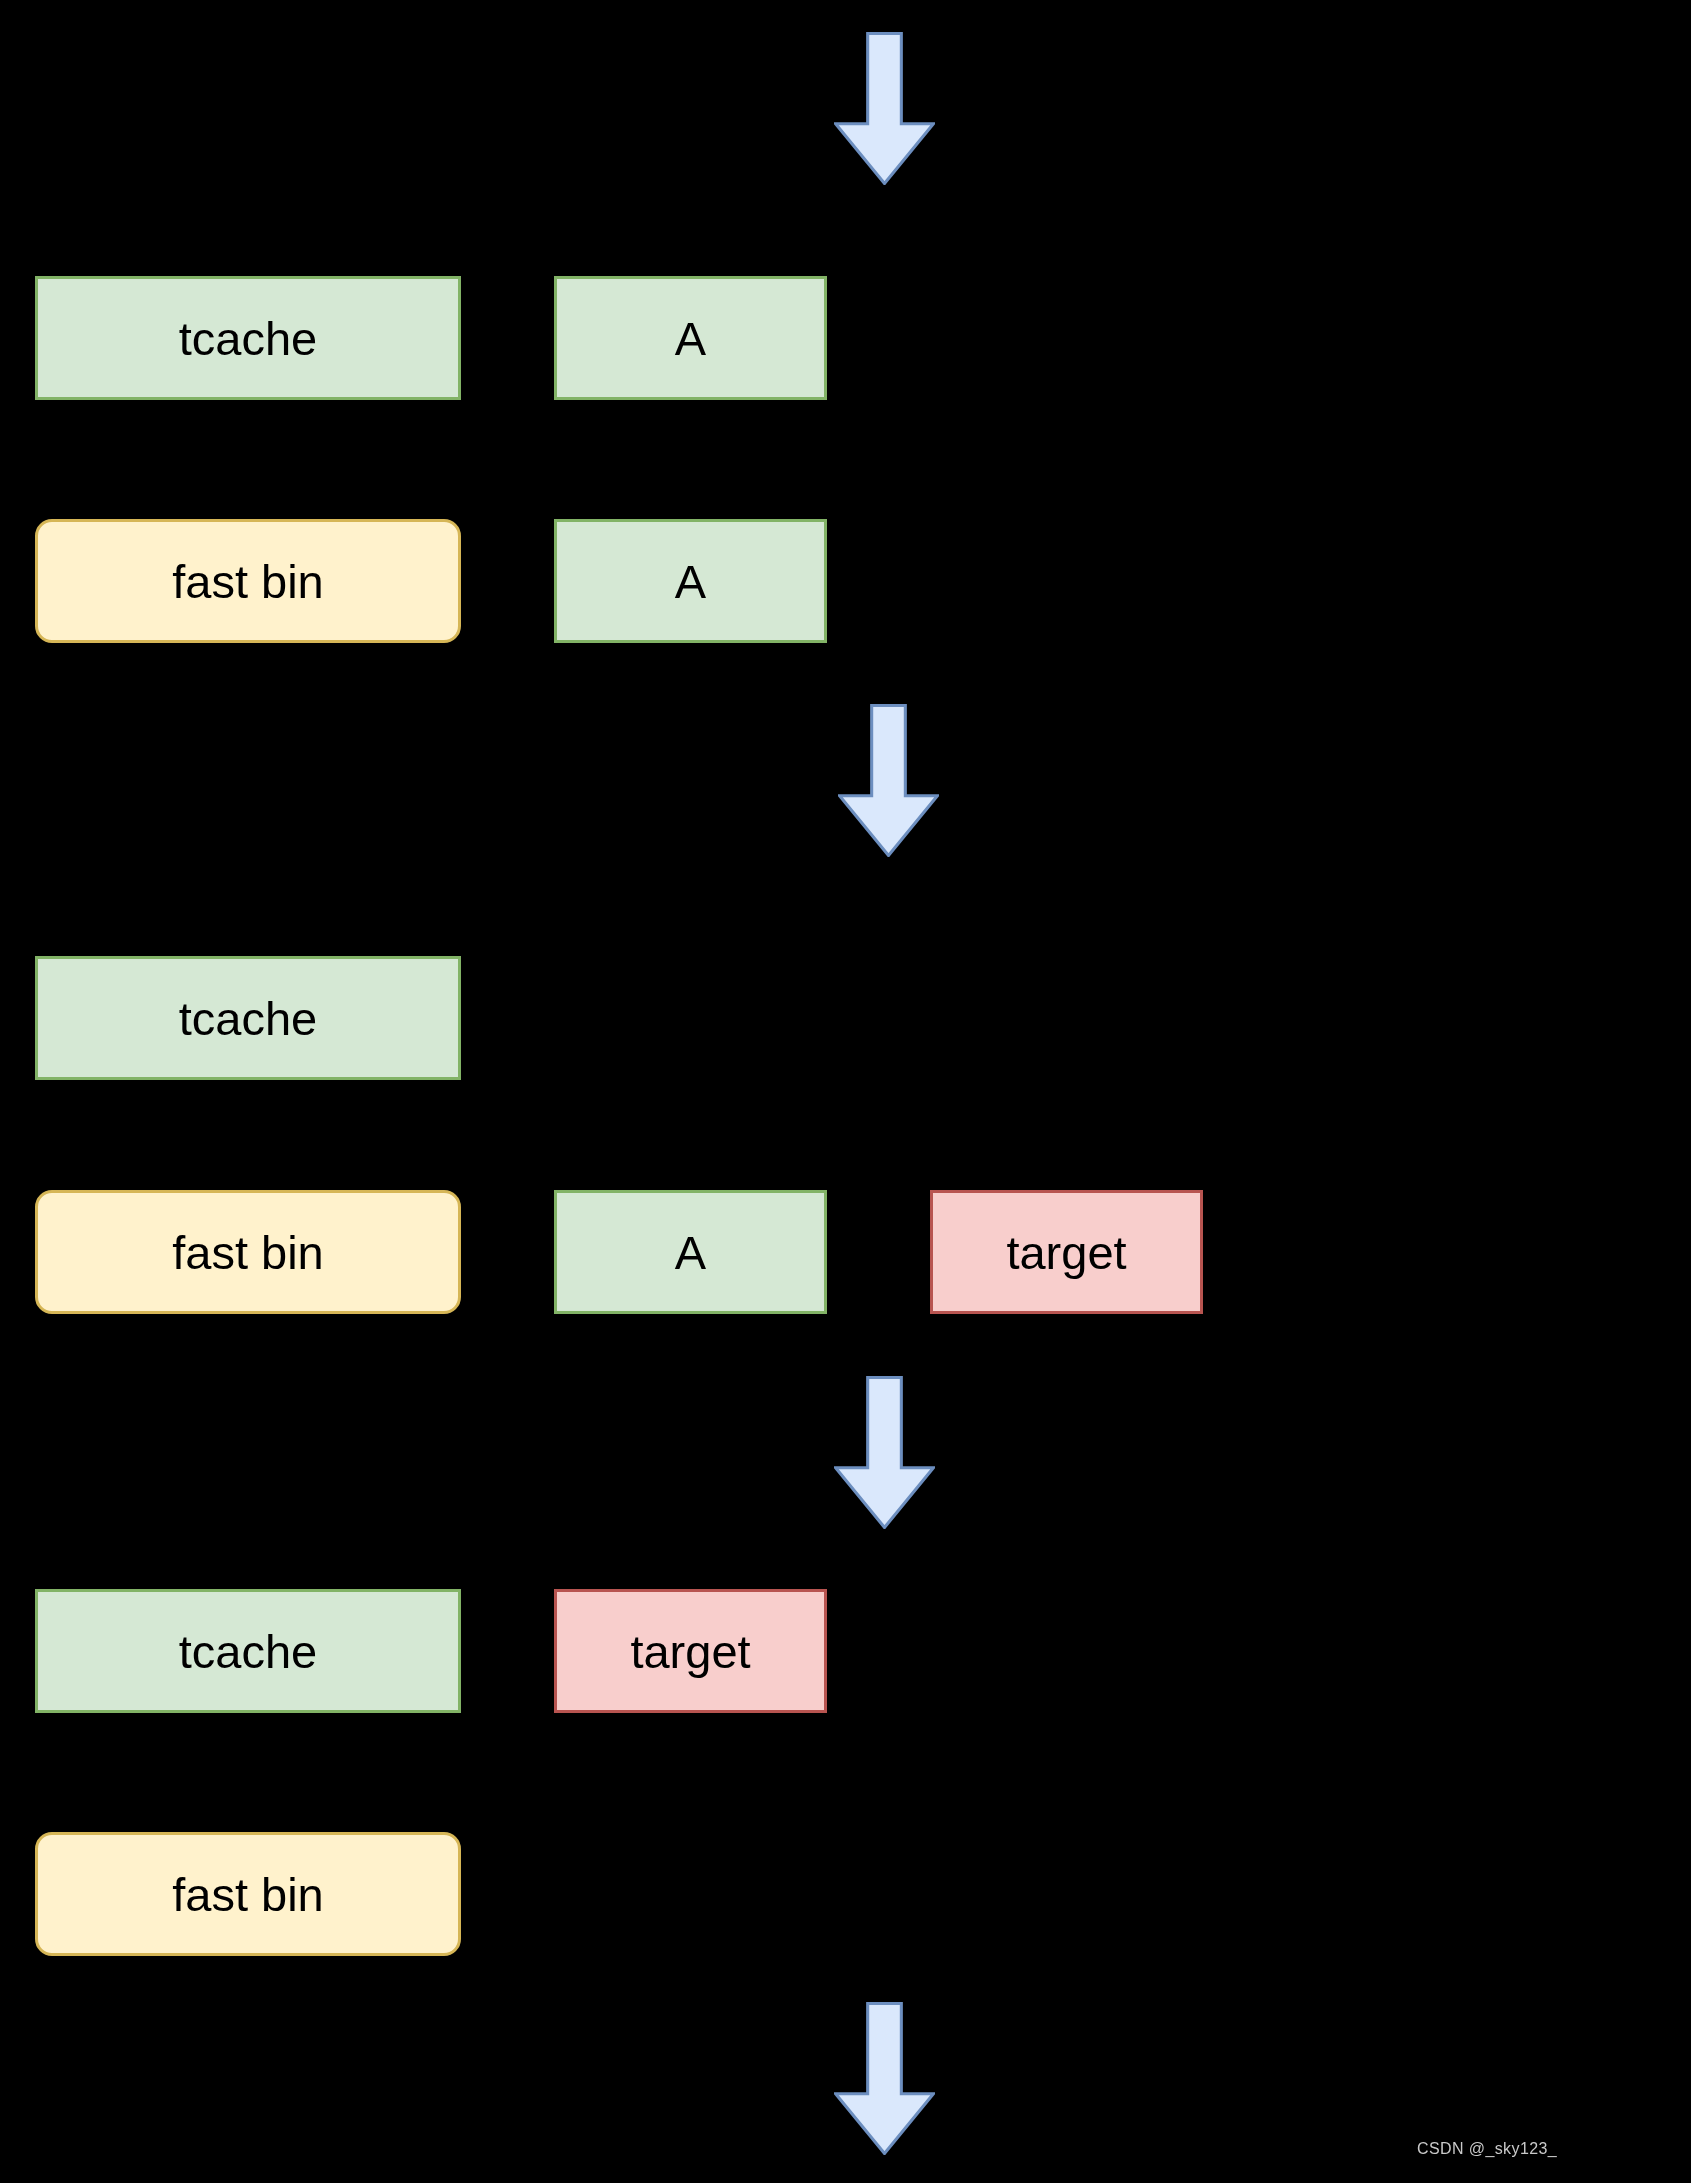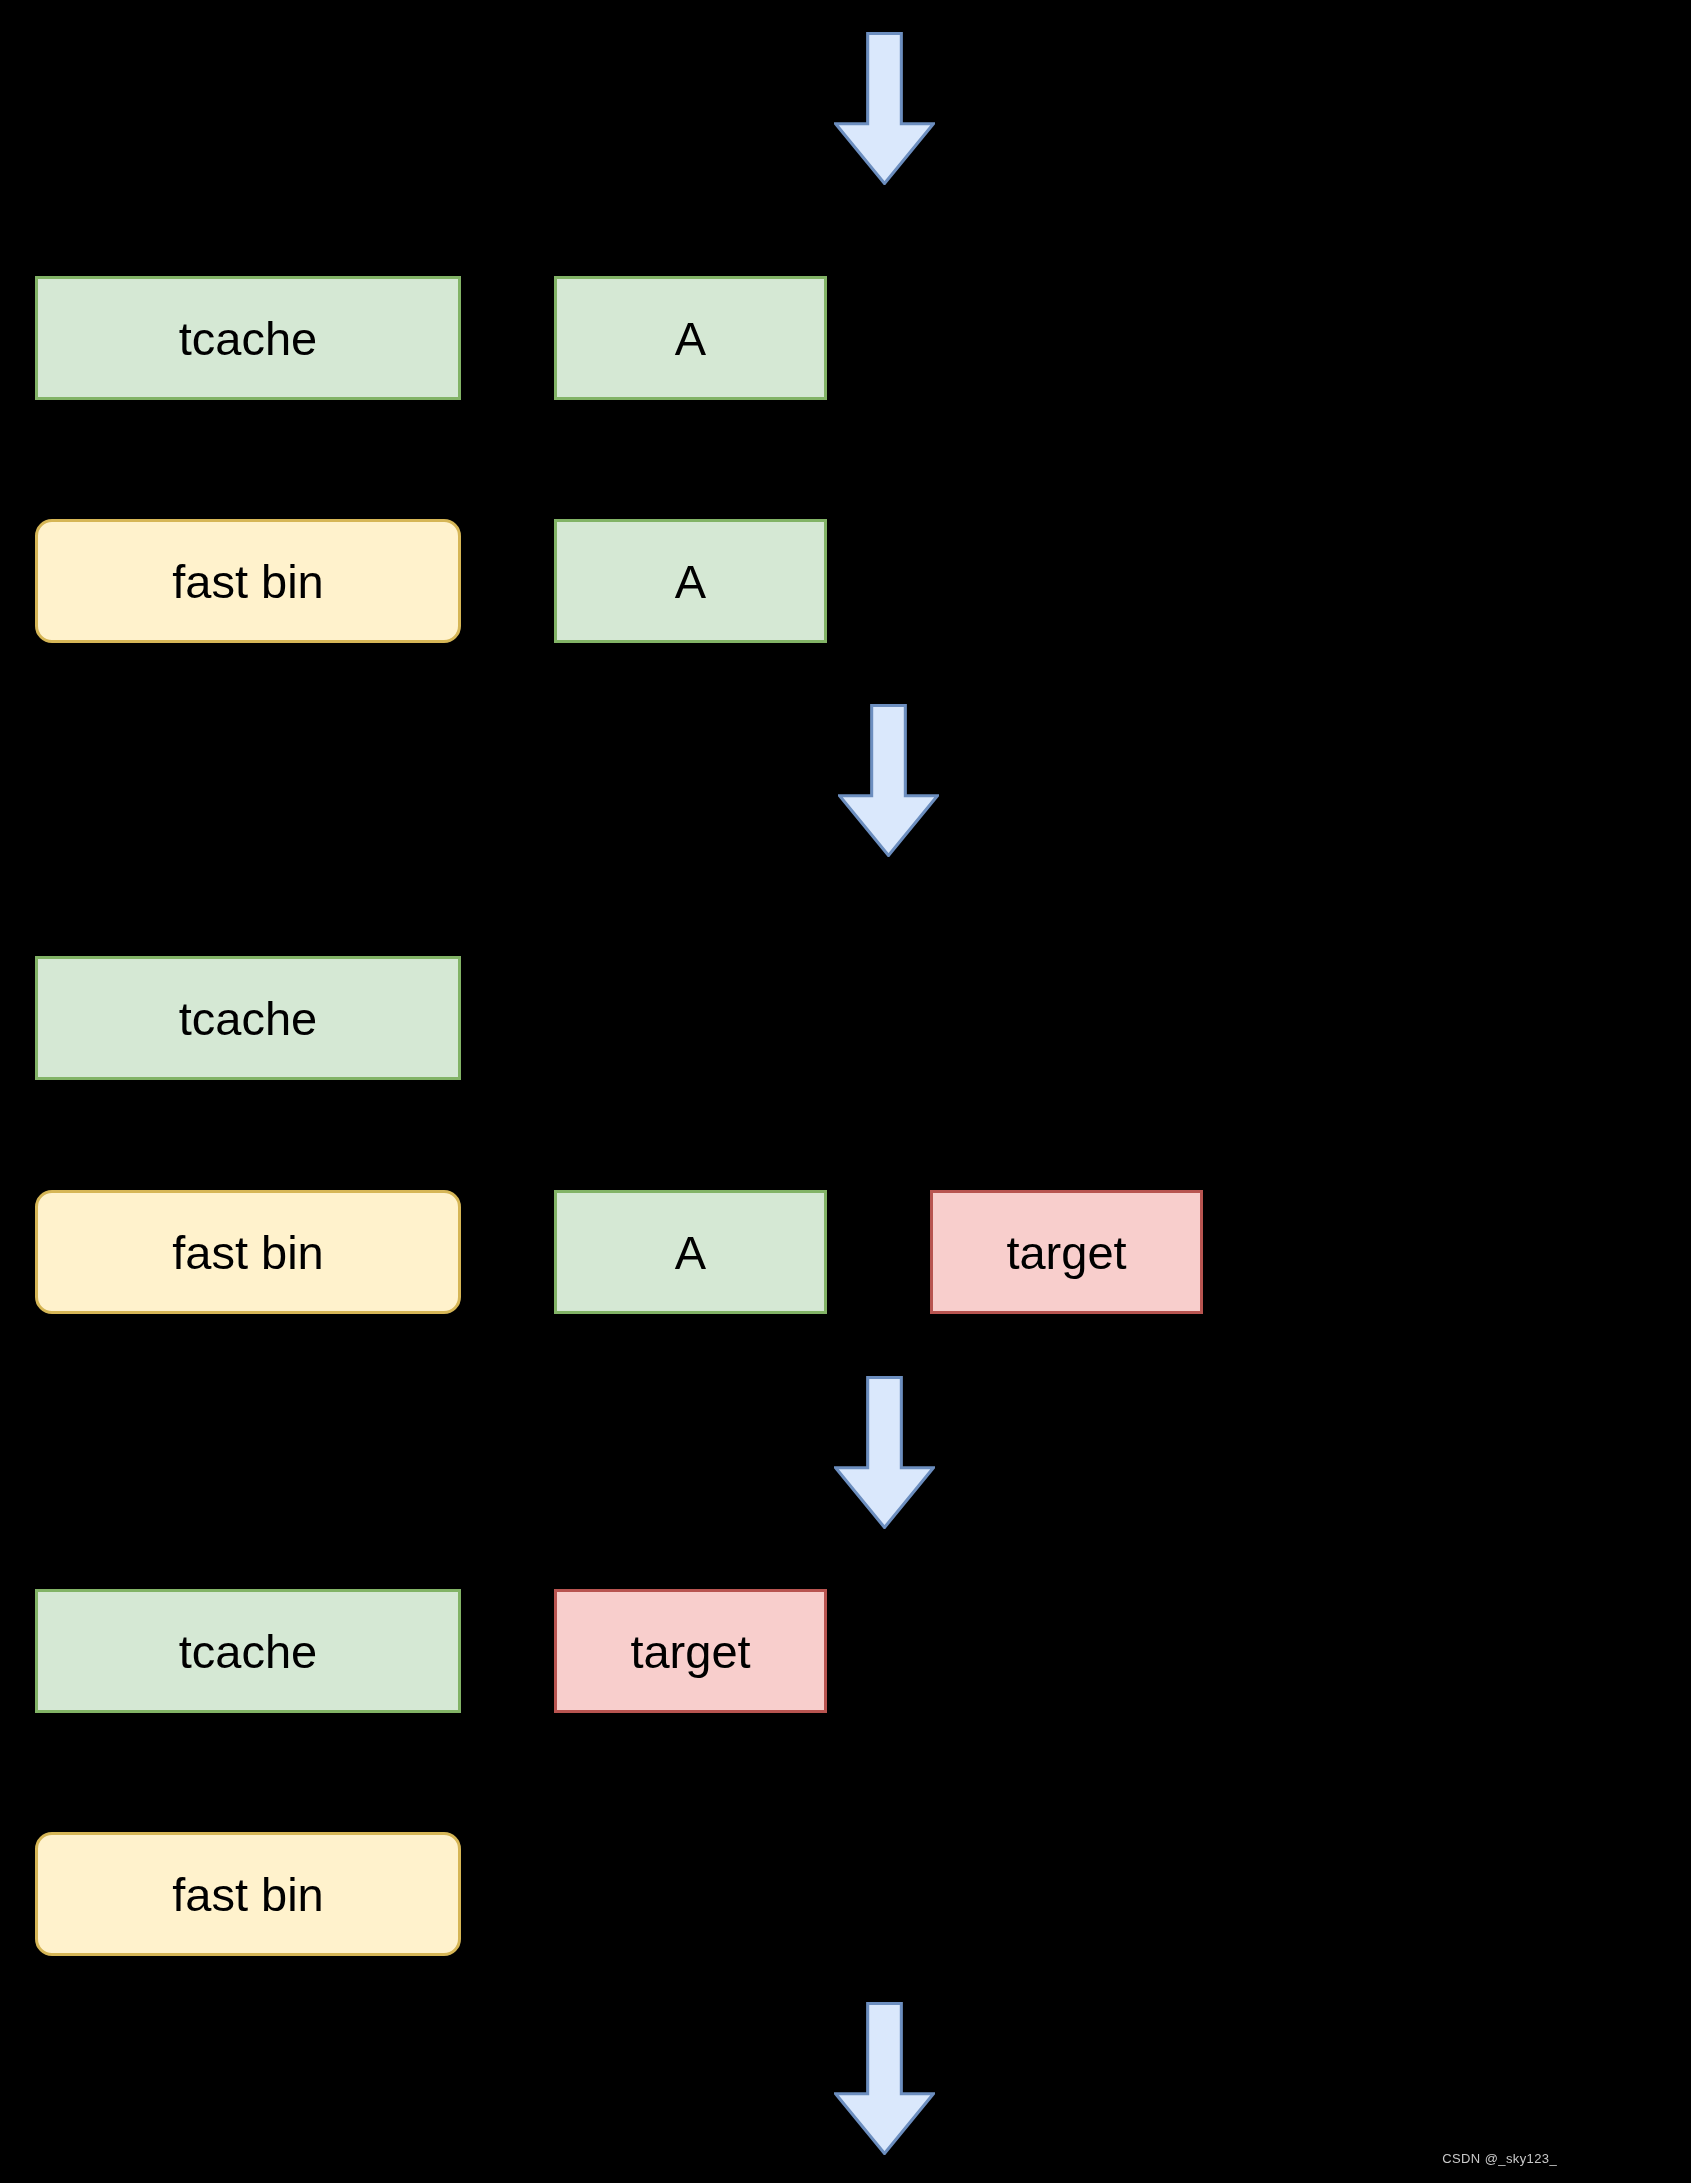--- a/index.html
+++ b/index.html
@@ -48,22 +48,22 @@
   }
   .arrow polygon {
     fill: var(--arrow-fill, #dae8fc);
     stroke: var(--arrow-stroke, #6c8ebf);
     stroke-width: 4;
     stroke-miterlimit: 10;
   }
   .watermark {
     position: absolute;
     right: 6.9px;
-    bottom: 17px;
-    font-size: 13px;
+    bottom: 25px;
+    font-size: 16px;
     letter-spacing: 0.4px;
     color: var(--watermark-text, #c9c9c9);
   }
 </style>
 </head>
 <body>
 
 <div class="canvas">
 
   <svg class="arrow" style="left:834px; top:32px;" viewBox="0 0 132 200" aria-hidden="true">

